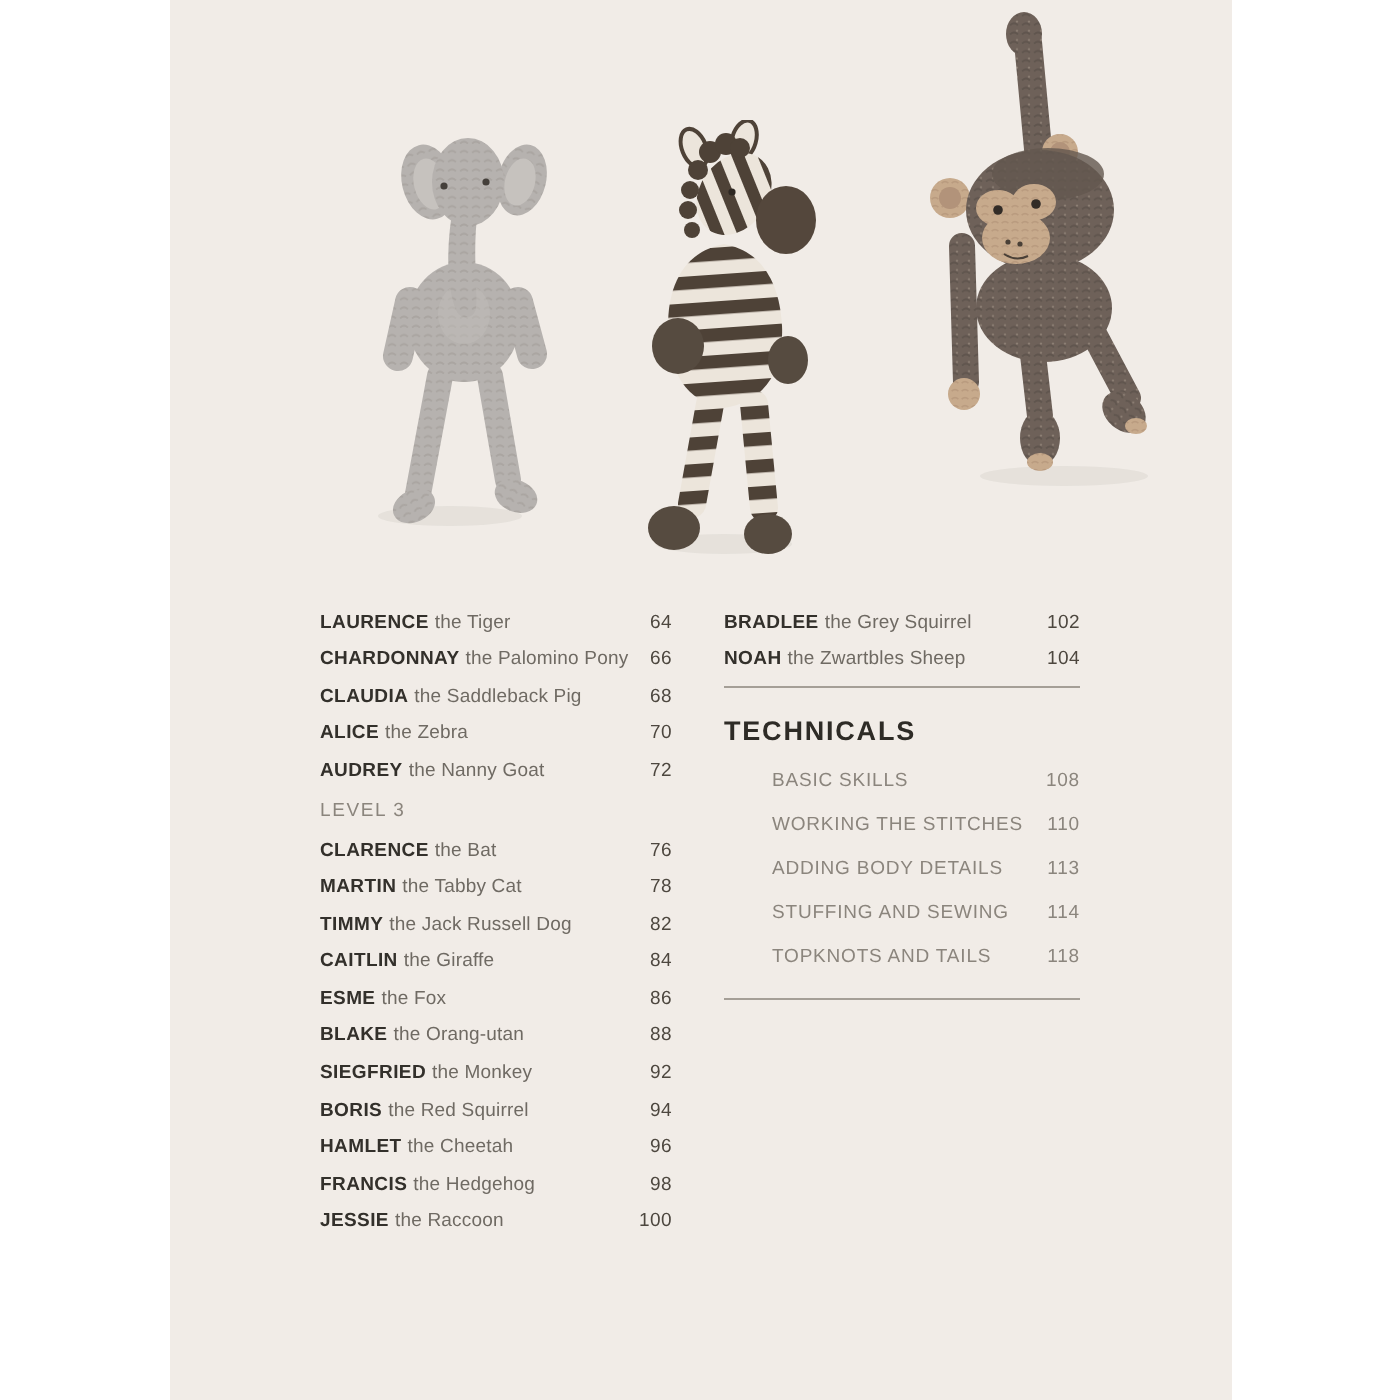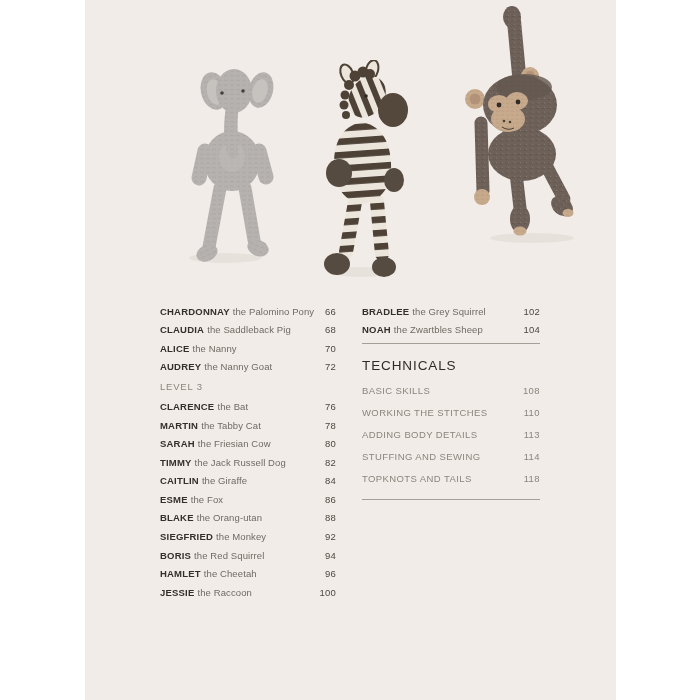--- a/index.html
+++ b/index.html
@@ -26,23 +26,23 @@
   .name{font-weight:bold;color:#33302b;letter-spacing:0.2px;}
   .desc{color:#6f6a63;margin-left:3px;letter-spacing:0.1px;}
   .pg{color:#4d473f;letter-spacing:0.2px;}
 
   .section-row{height:21px;display:flex;align-items:center;font-size:9.5px;color:#8b857d;letter-spacing:0.8px;}
 
   .divider{border-top:1px solid #a59f97;width:100%;}
   .div1{margin-top:4px;}
   .div2{margin-top:9.5px;}
 
-  .tech-heading{margin-top:15px;font-size:13.5px;font-weight:normal;color:#2e2b26;letter-spacing:0.9px;line-height:14px;}
+  .tech-heading{margin-top:15px;font-size:13.5px;font-weight:bold;color:#2e2b26;letter-spacing:0.9px;line-height:14px;}
   .tech-list{margin-top:7px;}
-  .trow{height:21.8px;display:flex;justify-content:space-between;align-items:center;font-size:9.5px;color:#8b857d;letter-spacing:0.4px;line-height:1;}
+  .trow{height:21.8px;display:flex;justify-content:space-between;align-items:center;font-size:9.5px;color:#8b857d;letter-spacing:0.4px;line-height:1;margin-left:24px;}
   .back-list{margin-top:6px;}
   .brow{height:19.8px;display:flex;justify-content:space-between;align-items:center;font-size:9.5px;color:#56514a;letter-spacing:0.4px;line-height:1;}
 </style>
 </head>
 <body>
 
 <div class="paper">
 
   <svg class="toy elephant" width="130" height="210" viewBox="0 0 130 210">
     <defs>
@@ -158,53 +158,53 @@
       <circle cx="49" cy="100" r="2.4" fill="#322c27"></circle>
       <circle cx="68" cy="97" r="2.4" fill="#322c27"></circle>
       <circle cx="54" cy="116" r="1.3" fill="#4a4037"></circle>
       <circle cx="60" cy="117" r="1.3" fill="#4a4037"></circle>
       <path d="M52,122 q6,4 12,1" stroke="#4a4037" stroke-width="1" fill="none"></path>
     </g>
   </svg>
 
   <div class="toc-col toc-left">
     <div class="row">
+      <span><b class="name">LAURENCE</b><span class="desc">the Tiger</span></span>
+      <span class="pg">64</span>
+    </div>
+    <div class="row">
       <span><b class="name">CHARDONNAY</b><span class="desc">the Palomino Pony</span></span>
       <span class="pg">66</span>
     </div>
     <div class="row">
       <span><b class="name">CLAUDIA</b><span class="desc">the Saddleback Pig</span></span>
       <span class="pg">68</span>
     </div>
     <div class="row">
-      <span><b class="name">ALICE</b><span class="desc">the Nanny</span></span>
+      <span><b class="name">ALICE</b><span class="desc">the Zebra</span></span>
       <span class="pg">70</span>
     </div>
     <div class="row">
       <span><b class="name">AUDREY</b><span class="desc">the Nanny Goat</span></span>
       <span class="pg">72</span>
     </div>
 
     <div class="section-row">
         <span>LEVEL 3</span>
       </div>
 
     <div class="row">
       <span><b class="name">CLARENCE</b><span class="desc">the Bat</span></span>
       <span class="pg">76</span>
     </div>
     <div class="row">
       <span><b class="name">MARTIN</b><span class="desc">the Tabby Cat</span></span>
       <span class="pg">78</span>
     </div>
     <div class="row">
-      <span><b class="name">SARAH</b><span class="desc">the Friesian Cow</span></span>
-      <span class="pg">80</span>
-    </div>
-    <div class="row">
       <span><b class="name">TIMMY</b><span class="desc">the Jack Russell Dog</span></span>
       <span class="pg">82</span>
     </div>
     <div class="row">
       <span><b class="name">CAITLIN</b><span class="desc">the Giraffe</span></span>
       <span class="pg">84</span>
     </div>
     <div class="row">
       <span><b class="name">ESME</b><span class="desc">the Fox</span></span>
       <span class="pg">86</span>
@@ -219,20 +219,24 @@
     </div>
     <div class="row">
       <span><b class="name">BORIS</b><span class="desc">the Red Squirrel</span></span>
       <span class="pg">94</span>
     </div>
     <div class="row">
       <span><b class="name">HAMLET</b><span class="desc">the Cheetah</span></span>
       <span class="pg">96</span>
     </div>
     <div class="row">
+      <span><b class="name">FRANCIS</b><span class="desc">the Hedgehog</span></span>
+      <span class="pg">98</span>
+    </div>
+    <div class="row">
       <span><b class="name">JESSIE</b><span class="desc">the Raccoon</span></span>
       <span class="pg">100</span>
     </div>
   </div>
 
   <div class="toc-col toc-right">
     <div class="row">
       <span><b class="name">BRADLEE</b><span class="desc">the Grey Squirrel</span></span>
       <span class="pg">102</span>
     </div>

